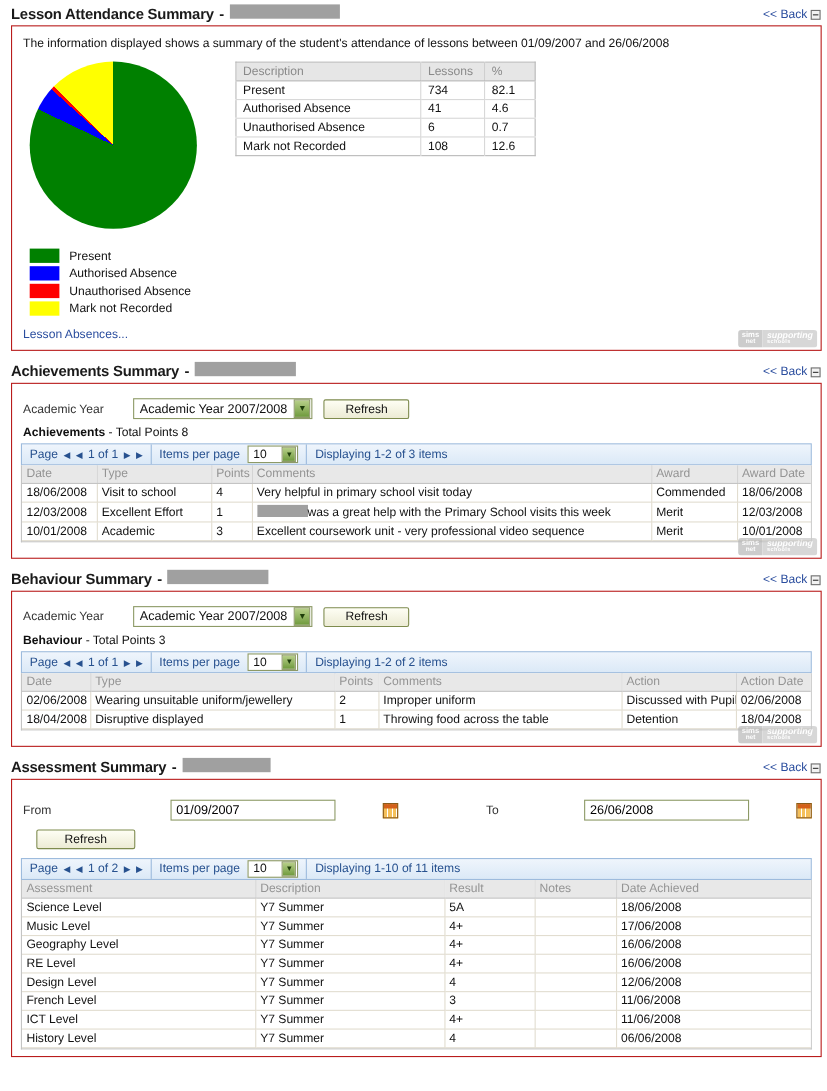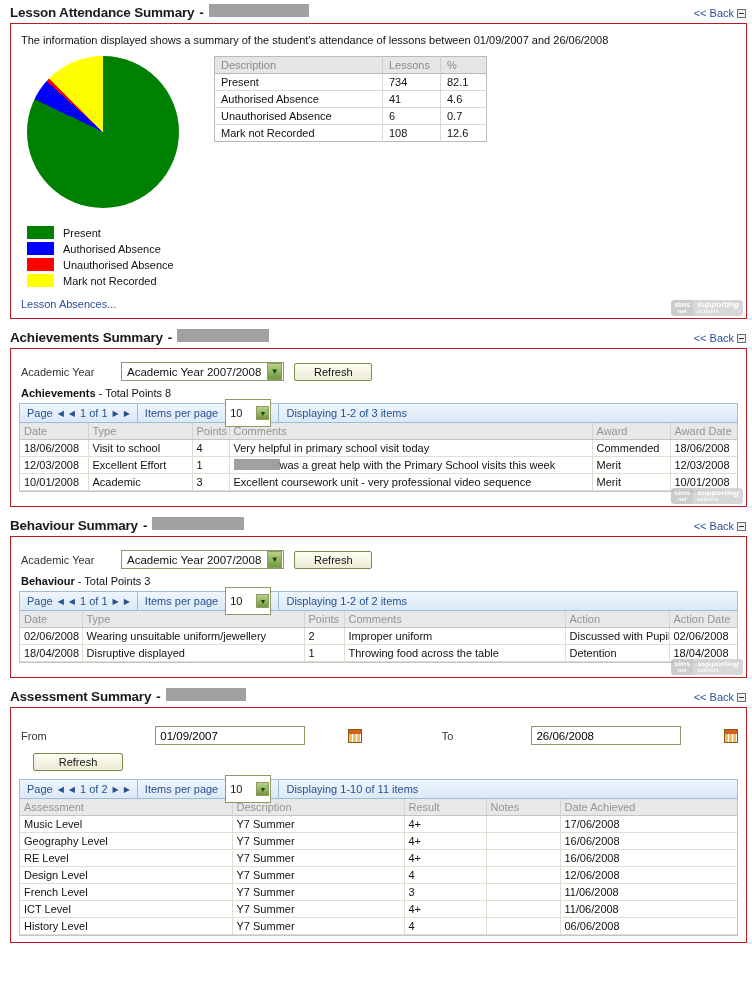--- a/index.html
+++ b/index.html
@@ -130,21 +130,21 @@
     display:flex; align-items:center; height:20px;
     border:1px solid #9dbbdd;
     background: linear-gradient(#eff5fc, #dbe9f7);
     font-size:11px; color:#27518f; margin: 0 0 0 0;
   }
   .pg-seg { display:flex; align-items:center; padding: 0 7px; height:100%; gap:5px; }
   .pg-div { width:1px; height:100%; background:#9dbbdd; }
   .pg-arrow { color:#27518f; font-size:8px; }
   .pg-sel {
     display:inline-flex; align-items:center; border:1px solid #8d9a66;
-    background:#fff; height:28px; font-size:11px; color:#111; margin-left:2px;
+    background:#fff; height:16px; font-size:11px; color:#111; margin-left:2px;
   }
   .pg-sel .sel-text { padding: 0 14px 0 4px; }
   .pg-sel .sel-arrow { width:13px; height:14px; font-size:7px; }
 
   
   .grid { width:100%; border-collapse: collapse; table-layout: fixed; }
   .grid th {
     background:#e8e8e8; color:#949494; font-weight:normal; text-align:left;
     font-size:11px; padding: 2px 4px; border-right:1px solid #d4d4d4;
     border-bottom:1px solid #c4c4c4; white-space:nowrap; overflow:hidden;
@@ -524,20 +524,27 @@
               <tr id="asm-head">
                 <th>Assessment</th>
                 <th>Description</th>
                 <th>Result</th>
                 <th>Notes</th>
                 <th>Date Achieved</th>
               </tr>
             </thead>
           <tbody id="asm-body">
               <tr>
+                <td>Science Level</td>
+                <td>Y7 Summer</td>
+                <td>5A</td>
+                <td></td>
+                <td>18/06/2008</td>
+              </tr>
+              <tr>
                 <td>Music Level</td>
                 <td>Y7 Summer</td>
                 <td>4+</td>
                 <td></td>
                 <td>17/06/2008</td>
               </tr>
               <tr>
                 <td>Geography Level</td>
                 <td>Y7 Summer</td>
                 <td>4+</td>

